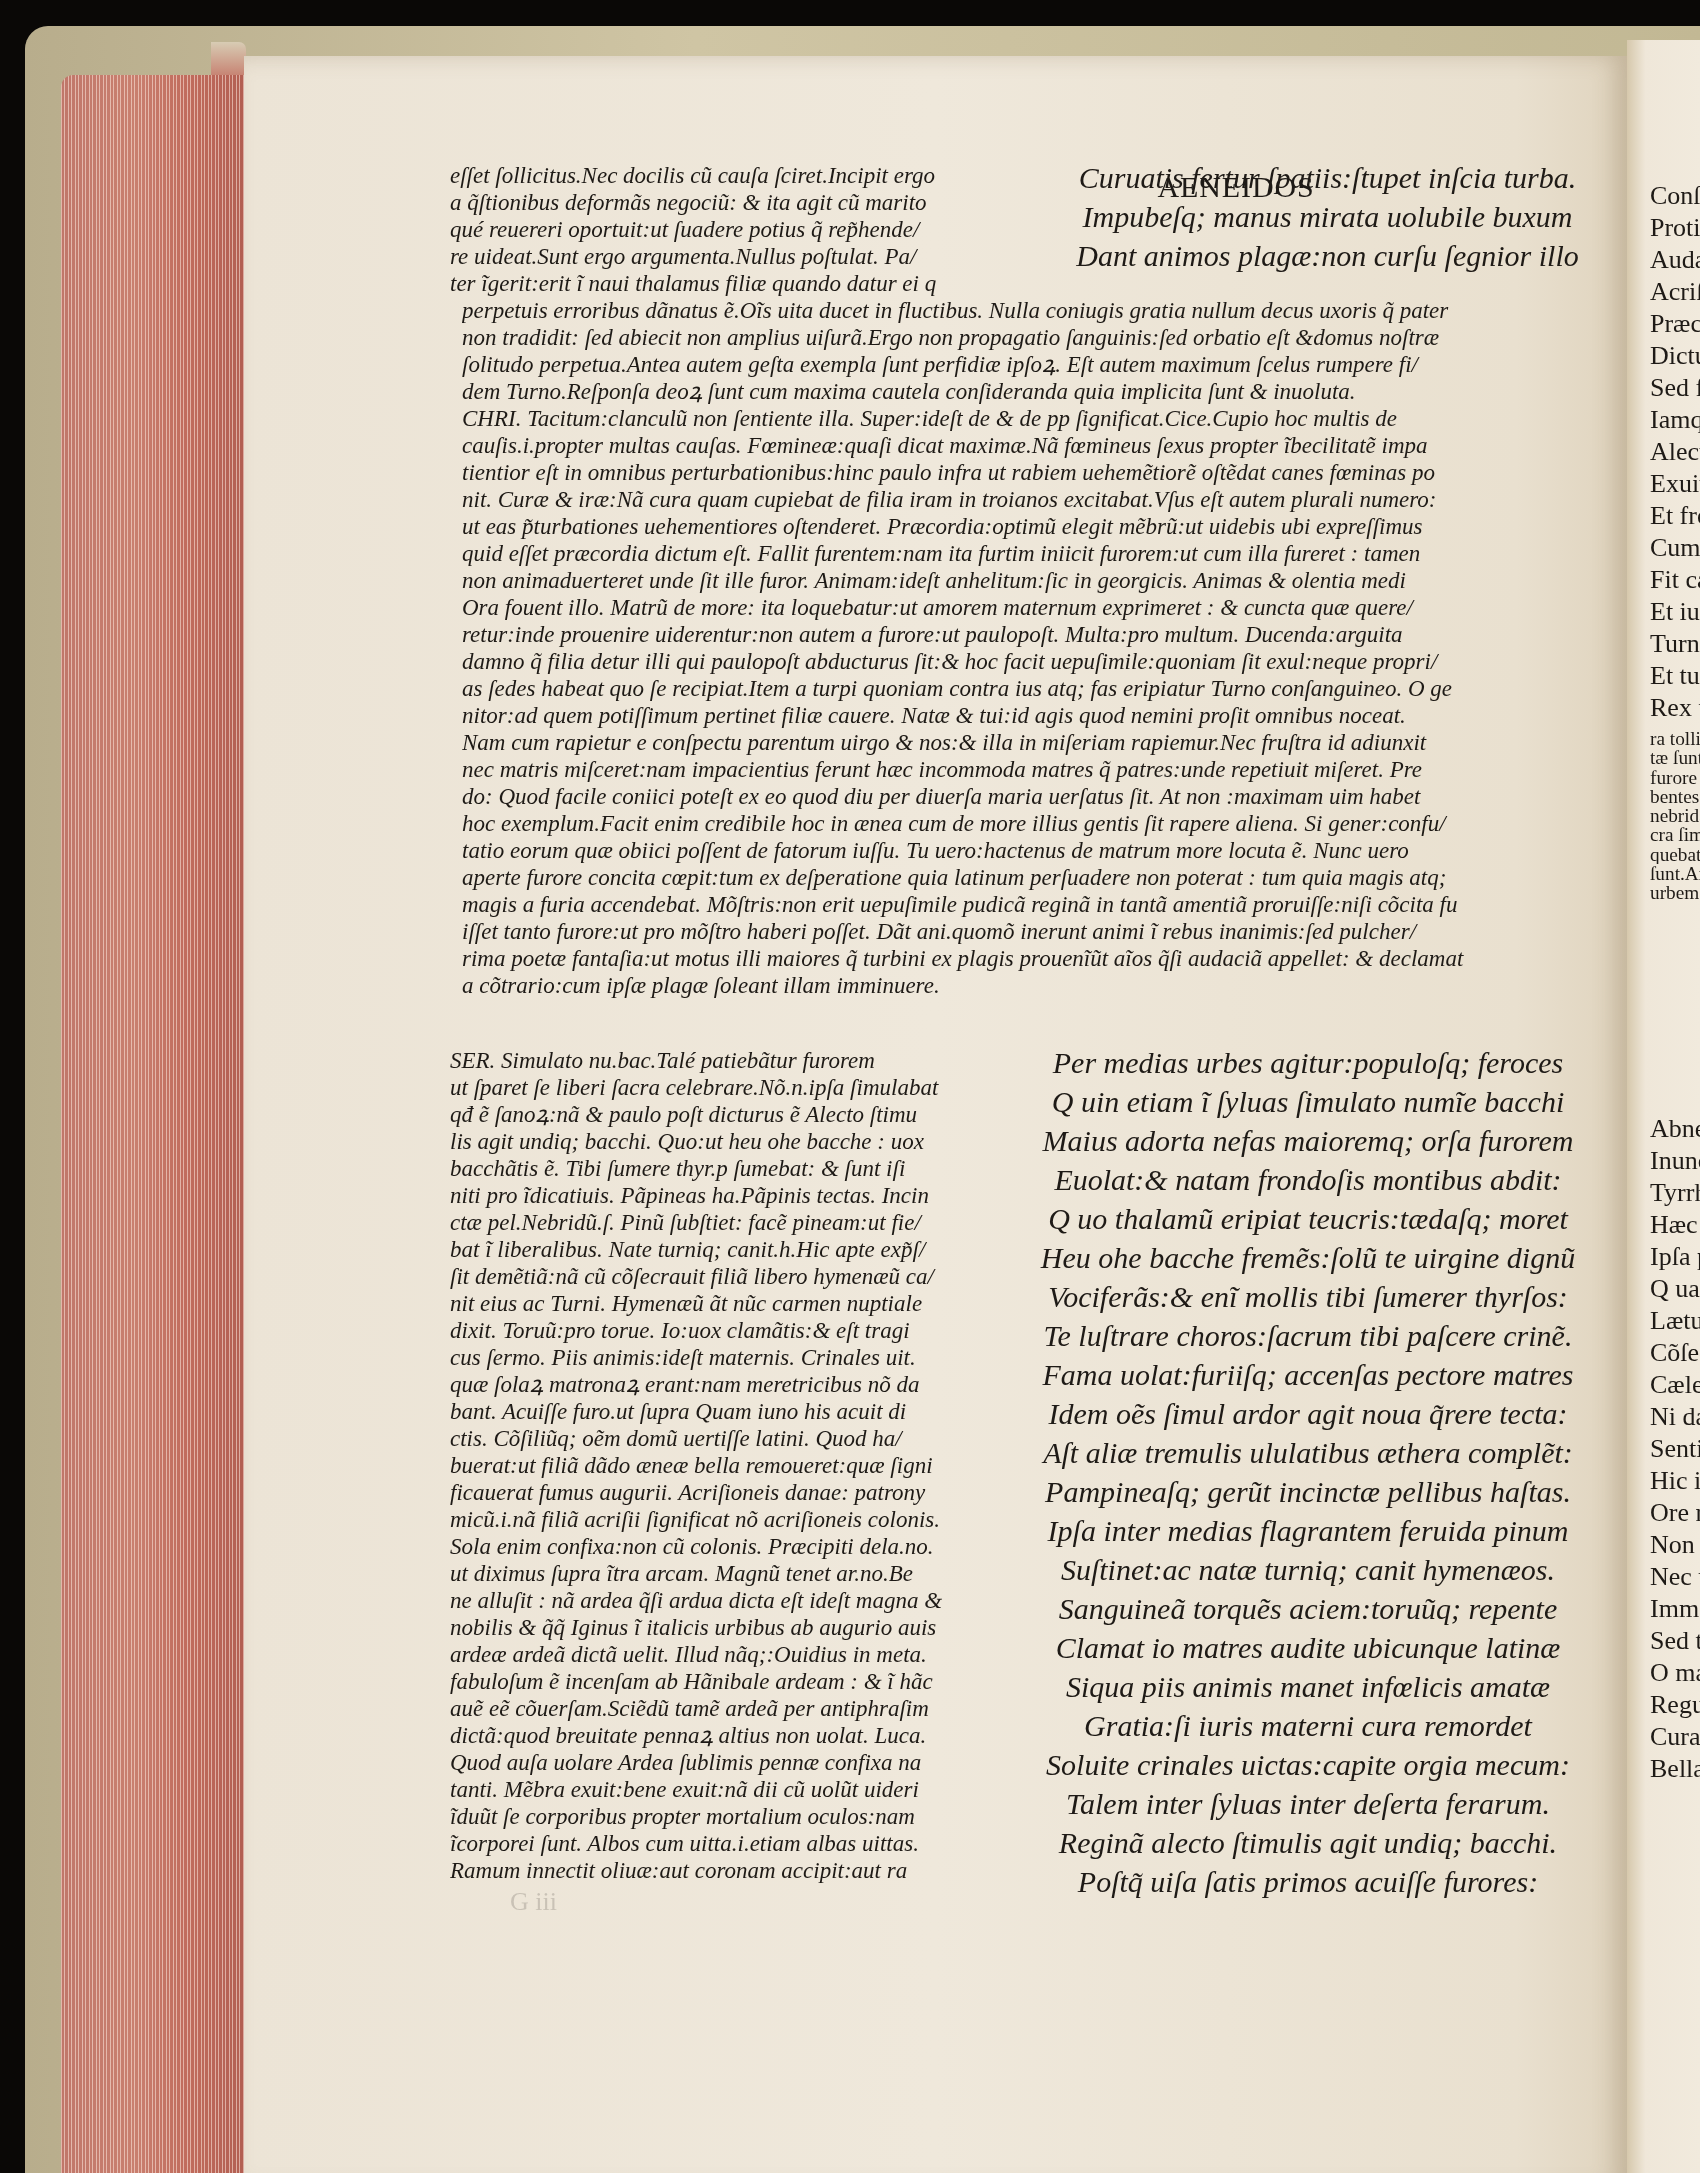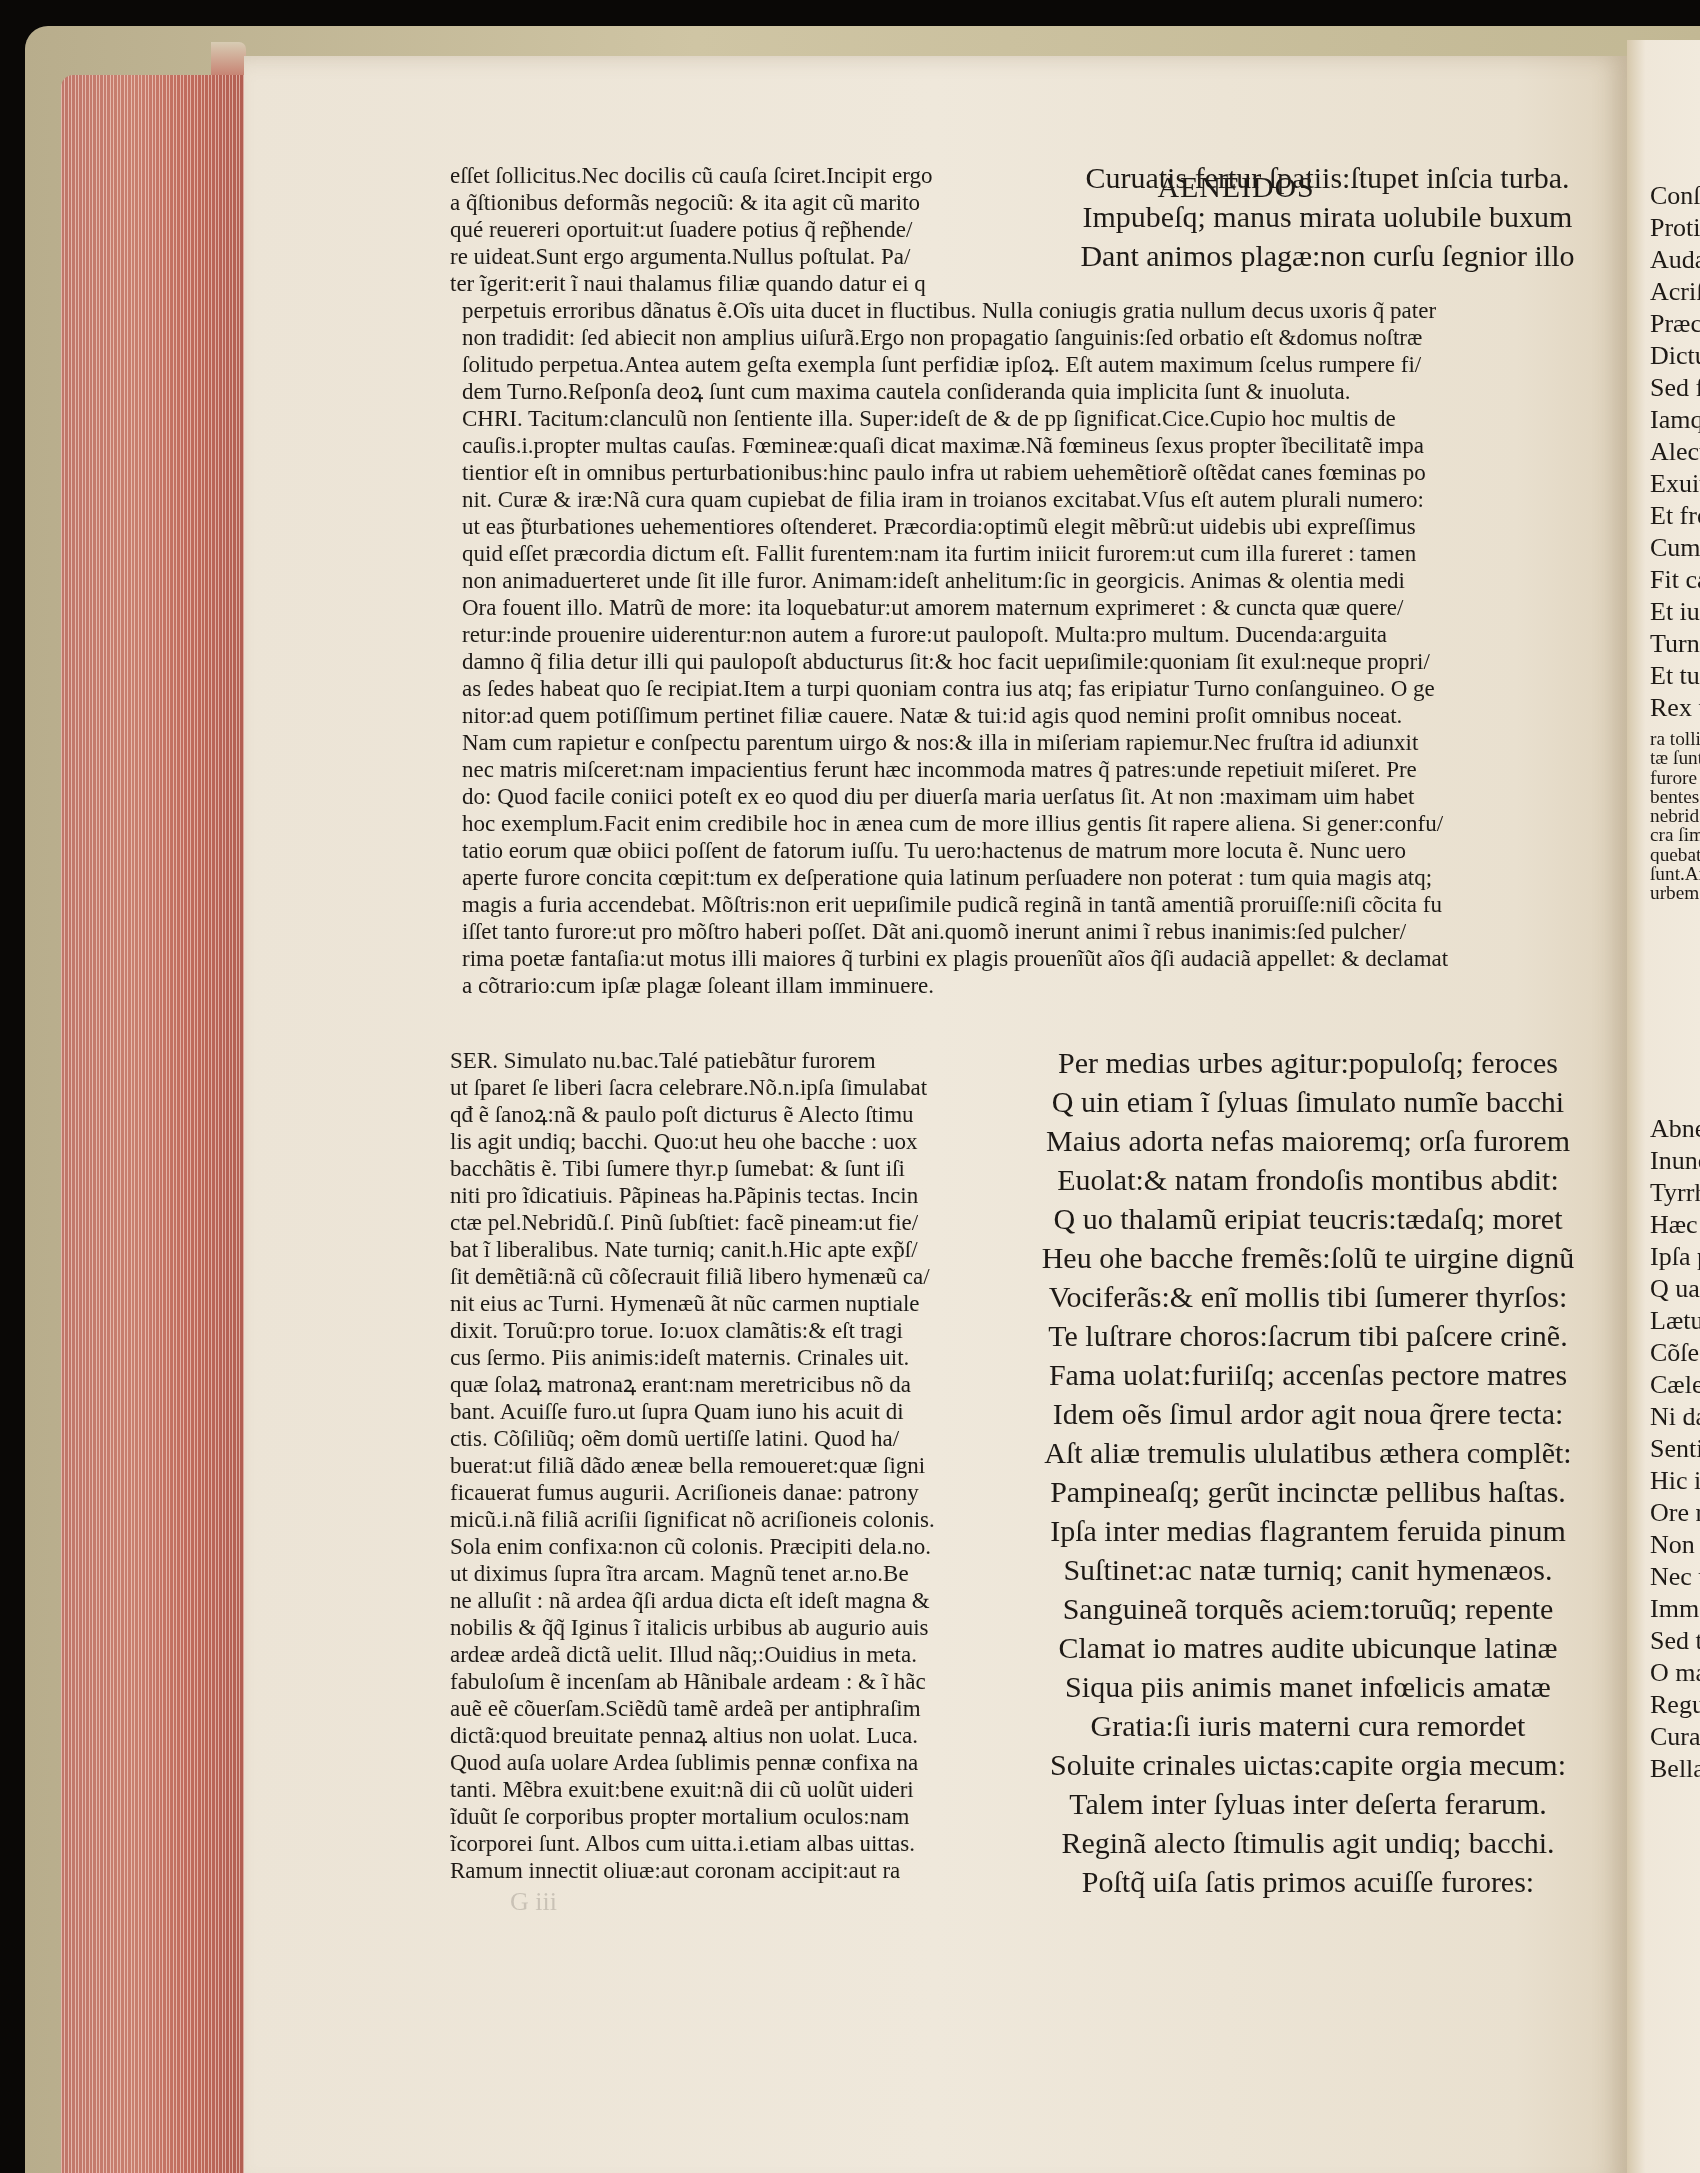--- a/index.html
+++ b/index.html
@@ -32,21 +32,21 @@
   }
   .facing-page {
     position: absolute; left: 1627px; top: 40px; width: 74px; height: 2134px;
     background: linear-gradient(90deg, #d6c8ac 0%, #efe7d9 25%, #f1eadd 100%);
     overflow: hidden;
   }
   .running-head {
     position: absolute; left: 878px; top: 114px; width: 228px;
     font-size: 30px; letter-spacing: 0.9px; color: #1e1a16; text-align: center;
   }
-  .col { position: absolute; color: #1e1a16; }
+  .col { position: absolute; color: #1e1a16; font-style: italic; }
   .line { white-space: nowrap; overflow: hidden; }
   .comm { font-size: 23px; line-height: 27px; }
   .verse { font-size: 30px; line-height: 39px; text-align: center; }
   .verse-top { left: 1064px; top: 158px; width: 527px; }
   .comm-narrow-top { left: 450px; top: 162px; width: 584px; }
   .comm-wide { left: 450px; top: 297px; width: 1132px; margin-left: 12px; }
   .comm-narrow-bottom { left: 450px; top: 1047px; width: 571px; }
   .verse-bottom { left: 1036px; top: 1043px; width: 544px; }
   .signature {
     position: absolute; left: 510px; top: 1887px; font-size: 26px; color: rgba(40,35,30,0.18);

